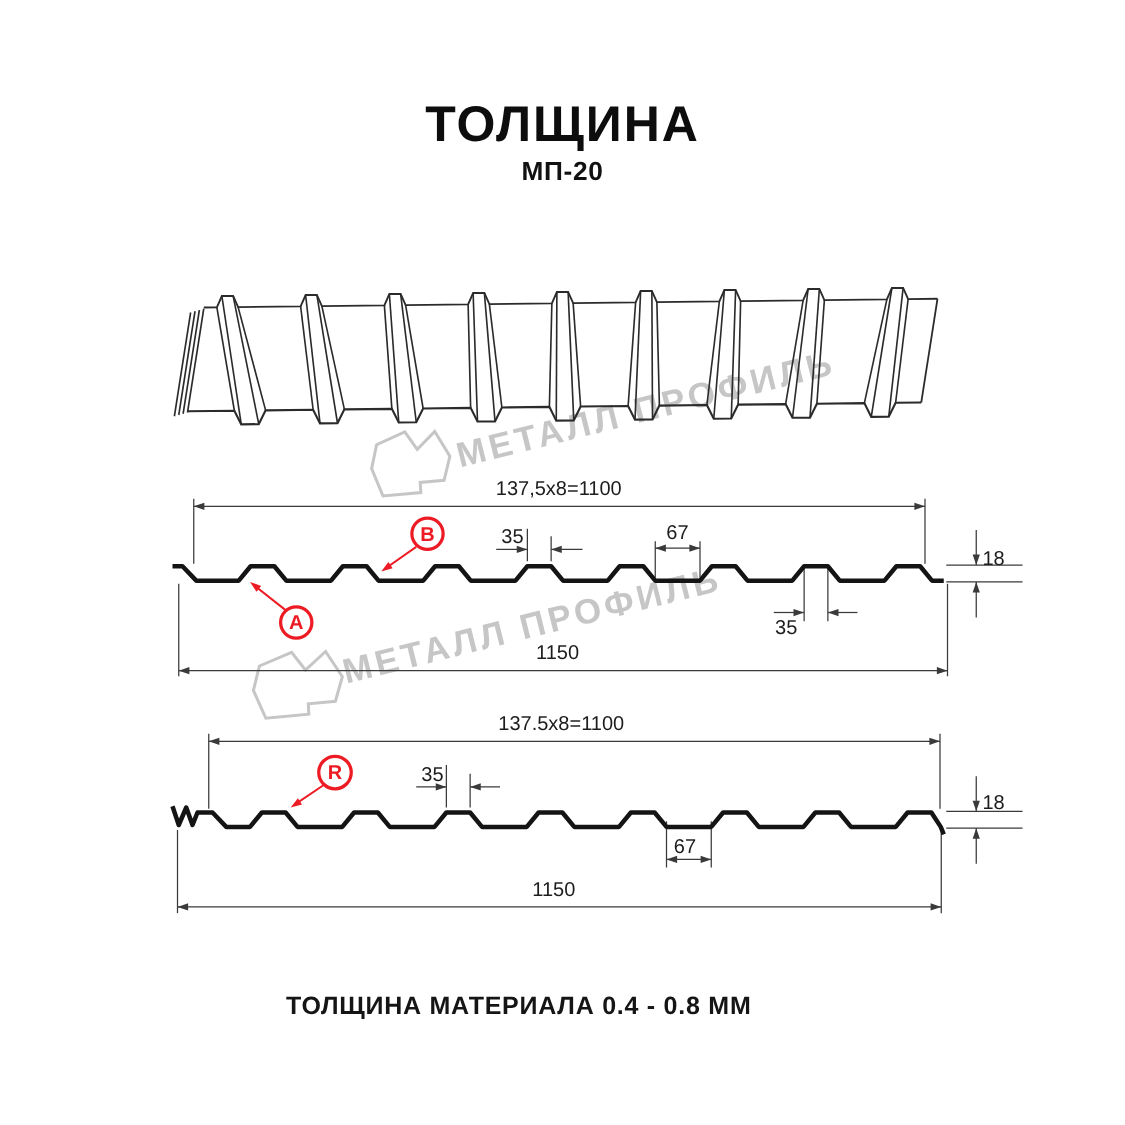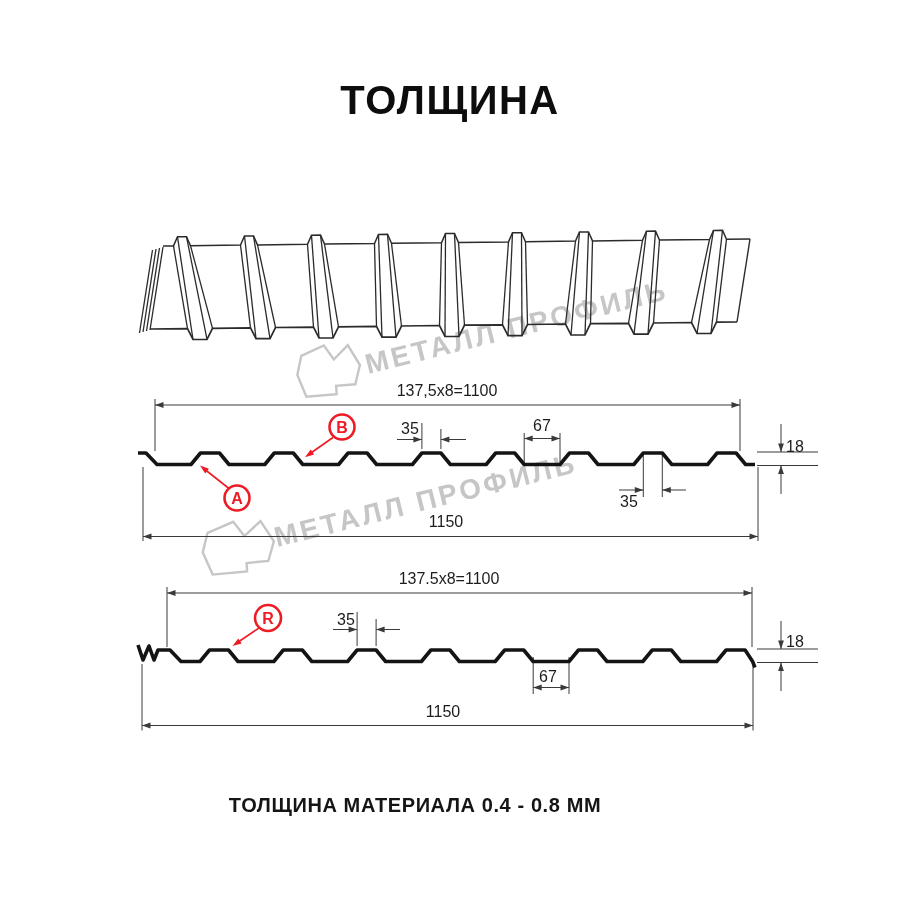--- a/index.html
+++ b/index.html
@@ -15,20 +15,21 @@
   text.dim{font-family:"Liberation Sans",sans-serif;font-size:16px;fill:#1d1d1d;}
   text.callout{font-family:"Liberation Sans",sans-serif;font-size:16px;font-weight:700;}
   text.wm{font-family:"Liberation Sans",sans-serif;font-size:28px;font-weight:700;letter-spacing:3px;}
 </style>
 </head>
 <body>
 
 <div class="page">
 
   <div class="title">ТОЛЩИНА</div>
+  <div class="subtitle">МП-20</div>
   <div class="footer-note">ТОЛЩИНА МАТЕРИАЛА 0.4 - 0.8 ММ</div>
 
   <svg width="900" height="900" viewBox="0 0 900 900">
 
     <g>
       <path d="M4,52 L14,16 L50,2 L62,32 L86,8 L100,50 L89,86 L60,84 L59,100 L13,97 Z" transform="translate(291,349) rotate(-8) scale(0.66,0.51)" fill="none" vector-effect="non-scaling-stroke" stroke-width="2.4" stroke="#c6c6c6"></path>
       <text class="wm" transform="translate(368,374) rotate(-14)" fill="#c6c6c6">МЕТАЛЛ ПРОФИЛЬ</text>
     </g>
 
     <g>

